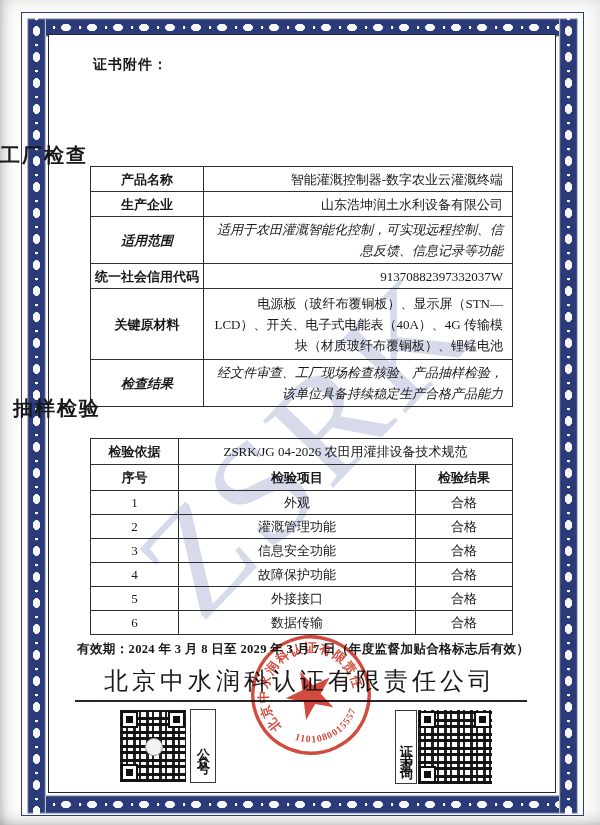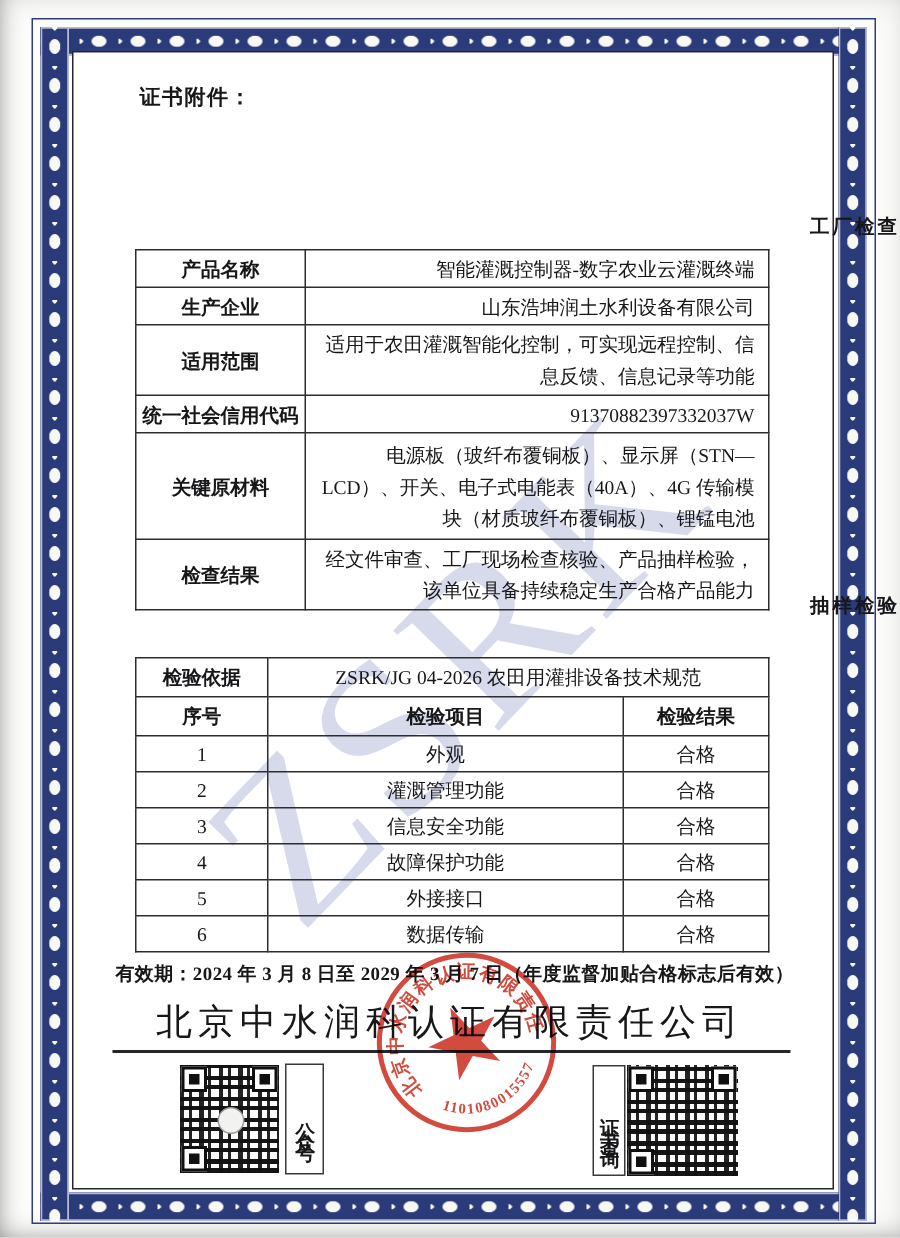--- a/index.html
+++ b/index.html
@@ -48,32 +48,32 @@
     position:absolute;left:70px;top:360px;width:470px;height:170px;
     line-height:170px;text-align:center;
     font-size:148px;font-weight:500;letter-spacing:6px;
     color:rgba(148,158,200,.38);
     transform:rotate(-46deg);
     pointer-events:none;white-space:nowrap;
   }
   
   .attach{position:absolute;left:93px;top:56px;font-size:14px;font-weight:700;letter-spacing:1px;}
   .title{position:absolute;left:0;right:0;top:89px;text-align:center;font-size:29px;font-weight:700;letter-spacing:3px;}
-  .sec{position:absolute;left:0;right:0;text-align:right;font-size:13px;font-weight:700;letter-spacing:2px;}
+  .sec{position:absolute;left:0;right:0;text-align:left;font-size:20px;font-weight:700;letter-spacing:2px;}
   .sec1{top:142px;}
   .sec2{top:395px;padding-left:13px;}
   
   table{border-collapse:collapse;position:absolute;table-layout:fixed;background:transparent;}
   td{border:1.2px solid #2d2d30;font-size:13px;vertical-align:middle;line-height:21px;overflow:hidden;}
   .t1{left:90px;top:166px;width:422px;}
   .t2{left:90px;top:438px;width:422px;}
   td.lab{text-align:center;font-weight:700;padding:0 2px;}
   td.val{text-align:right;padding:1px 9px;}
   td.cen{text-align:center;font-weight:400;}
-  .r25{height:25px;} .r47{height:47px;} .r71{height:71px;}
+  .r25{height:25px;} .r47{height:47px;font-style:italic;} .r71{height:71px;}
   .h26{height:26px;} .h23{height:23px;}
   
   .validity{position:absolute;left:77px;top:641px;font-size:12.6px;font-weight:700;letter-spacing:.3px;white-space:nowrap;}
   .issuer{position:absolute;left:0;right:0;top:665px;text-align:center;font-size:24px;letter-spacing:4px;}
   .rule{position:absolute;left:75px;top:700px;width:452px;height:2px;background:#26262c;}
   
   .qr{
     position:absolute;
     background:
       repeating-linear-gradient(90deg, rgba(17,17,17,.92) 0 3px, transparent 3px 6px, rgba(17,17,17,.92) 6px 8px, transparent 8px 13px),

